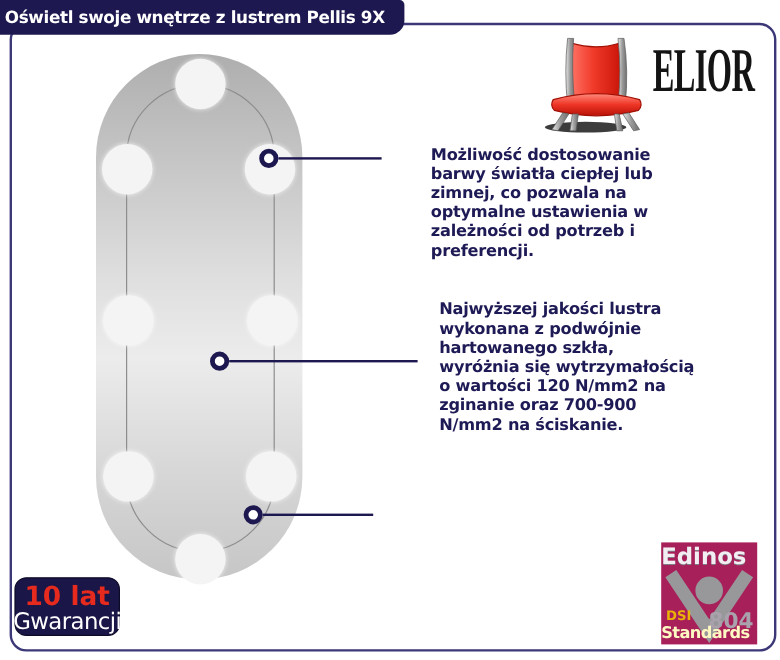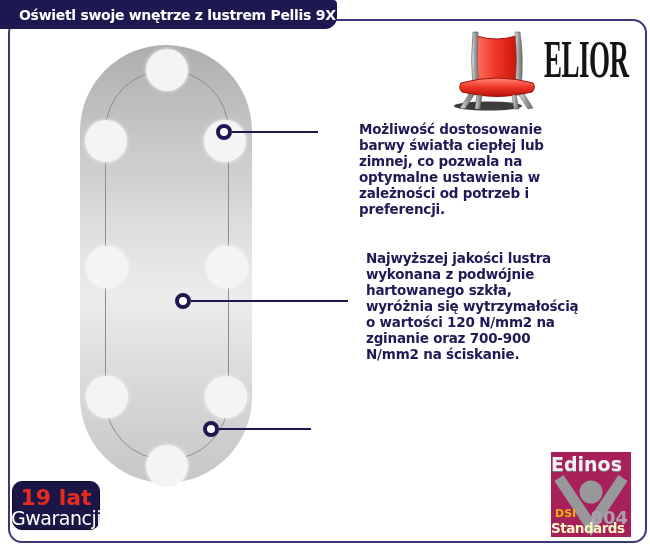--- a/index.html
+++ b/index.html
@@ -13,21 +13,21 @@
     border:2px solid #3c3878;border-radius:14px;
   }
   
   .banner{
     position:absolute;left:0;top:0;width:337px;height:29px;
     background:#1d1850;border-radius:0 4px 12px 0;
     display:flex;align-items:center;z-index:5;
   }
   .banner span{
     color:#ffffff;font-weight:bold;font-size:14px;letter-spacing:-0.3px;
-    padding-left:19px;white-space:nowrap;
+    padding-left:4px;white-space:nowrap;
   }
   
   .mirror{
     position:absolute;left:80px;top:45px;width:172px;height:438px;
     border-radius:86px;
     background:linear-gradient(180deg,#aeaeae 0%,#c3c3c3 18%,#dedede 42%,#ececec 58%,#d8d8d8 78%,#c6c6c6 100%);
   }
   .mirror-outline{
     position:absolute;left:105px;top:70px;width:122px;height:388px;
     border:1px solid #8d8d8d;border-radius:61px;
@@ -152,21 +152,21 @@
       <path d="M9,57 Q45,47 81,57 Q84,62 80,66 Q45,75 10,66 Q6,62 9,57 Z" fill="url(#seatg)" stroke="#a01005" stroke-width="1"></path>
       <path d="M17,68 L8,82 L13,83 L22,69 Z" fill="url(#silv)" stroke="#5c5c5c" stroke-width="0.6"></path>
       <path d="M72,68 L81,82 L76,83 L67,69 Z" fill="url(#silv)" stroke="#5c5c5c" stroke-width="0.6"></path>
       <path d="M25,69 L23,83 L28,83 L30,69 Z" fill="url(#silv)" stroke="#5c5c5c" stroke-width="0.6"></path>
       <path d="M60,69 L62,83 L67,83 L64,69 Z" fill="url(#silv)" stroke="#5c5c5c" stroke-width="0.6"></path>
     </svg>
     <div class="brand-name">ELIOR</div>
   </div>
 
   <div class="warranty">
-    <div class="w1">19 lat</div>
+    <div class="w1">10 lat</div>
     <div class="w2">Gwarancji</div>
   </div>
 
   <div class="edinos">
     <svg width="80" height="85" viewBox="0 0 80 85">
       <polyline points="8,26 40,74 72,26" fill="none" stroke="#98989a" stroke-width="11"></polyline>
       <circle cx="40" cy="40" r="11.5" fill="#98989a"></circle>
     </svg>
     <div class="e-name">Edinos</div>
     <div class="e-dsi">DSI</div>

